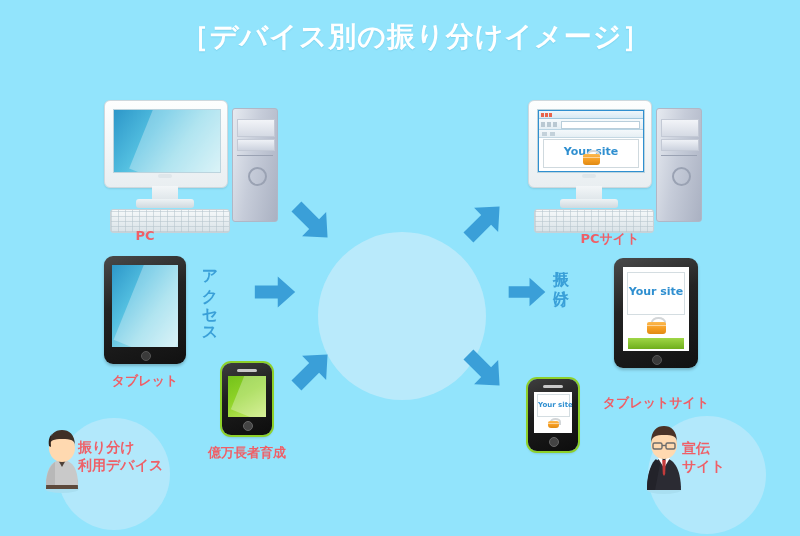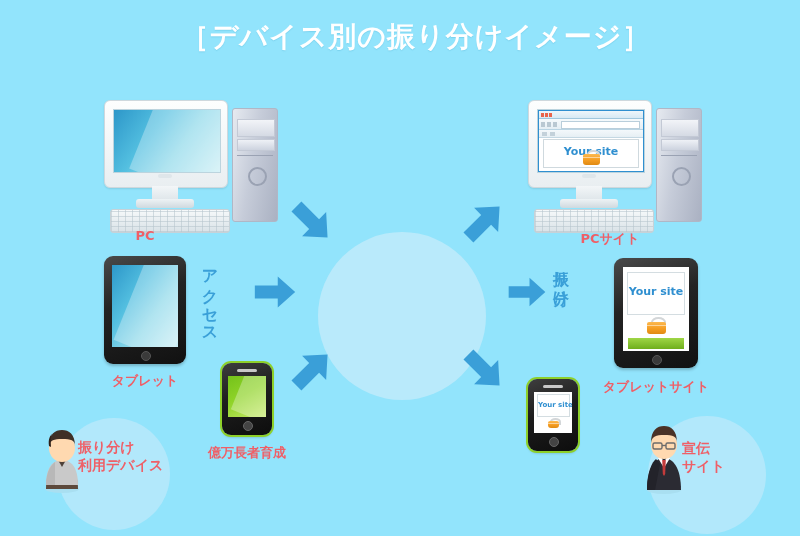--- a/index.html
+++ b/index.html
@@ -309,21 +309,21 @@
       <div class="bag" style="position:absolute;left:24px;top:50px;width:19px;height:17px;">
         <span class="handle"></span>
         <span class="body">
             <span class="seam"></span>
           </span>
       </div>
       <div style="position:absolute;left:5px;top:71px;width:56px;height:11px;background:linear-gradient(180deg,#9fd646,#6fae1c);"></div>
     </div>
     <div class="tab-home" style="left:38px;top:97px;width:8px;height:8px;"></div>
   </div>
-  <div class="abs dev-label" style="left:656px;top:378px;width:180px;margin-left:-90px;">タブレットサイト</div>
+  <div class="abs dev-label" style="left:656px;top:394px;width:180px;margin-left:-90px;">タブレットサイト</div>
 
   <div class="abs phone" style="left:528px;top:379px;width:50px;height:72px;">
     <div class="ph-speaker" style="left:15px;top:6px;width:20px;height:3px;"></div>
     <div class="ph-screen" style="left:6px;top:13px;width:38px;height:41px;background:#fff;">
       <div style="position:absolute;left:3px;top:2px;width:31px;height:21px;border:1px solid #d4dde1;background:#fff;">
         <div class="yoursite" style="margin-top:6px;font-size:7px;">Your site</div>
       </div>
       <div class="bag" style="position:absolute;left:14px;top:26px;width:11px;height:10px;">
         <span class="handle"></span>
         <span class="body">

